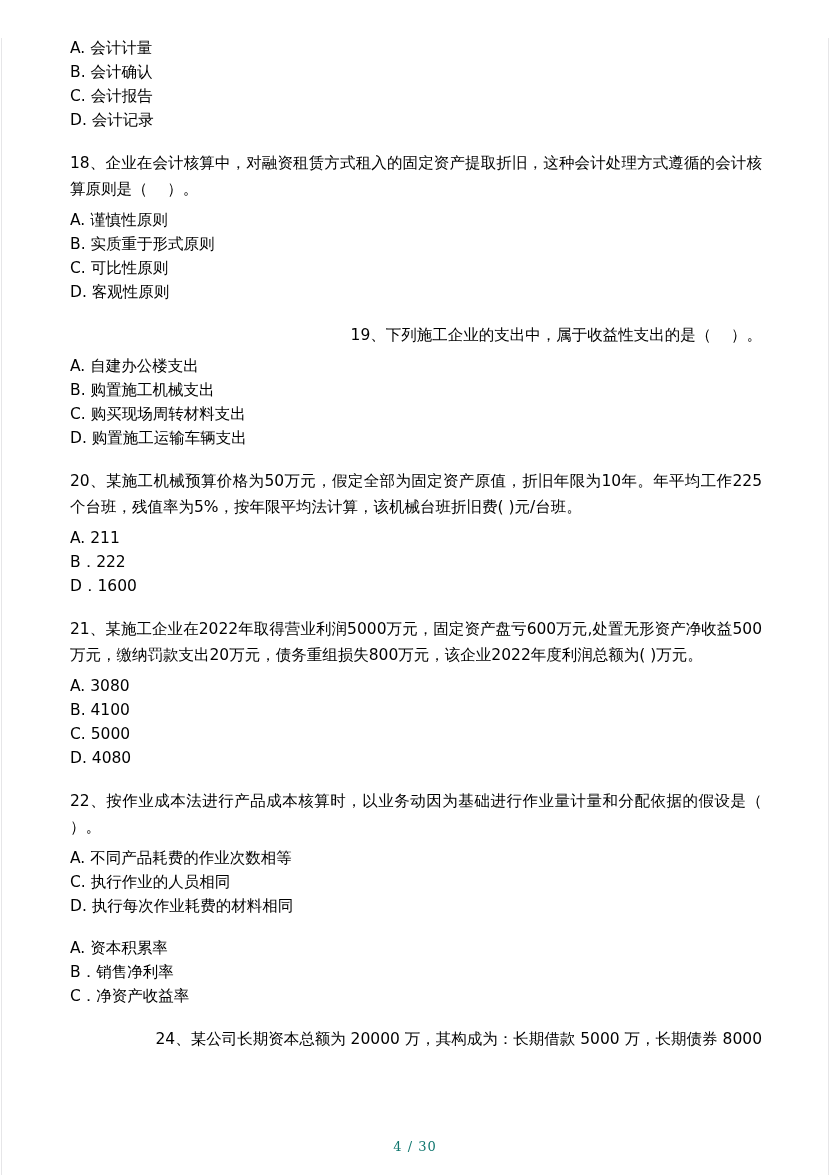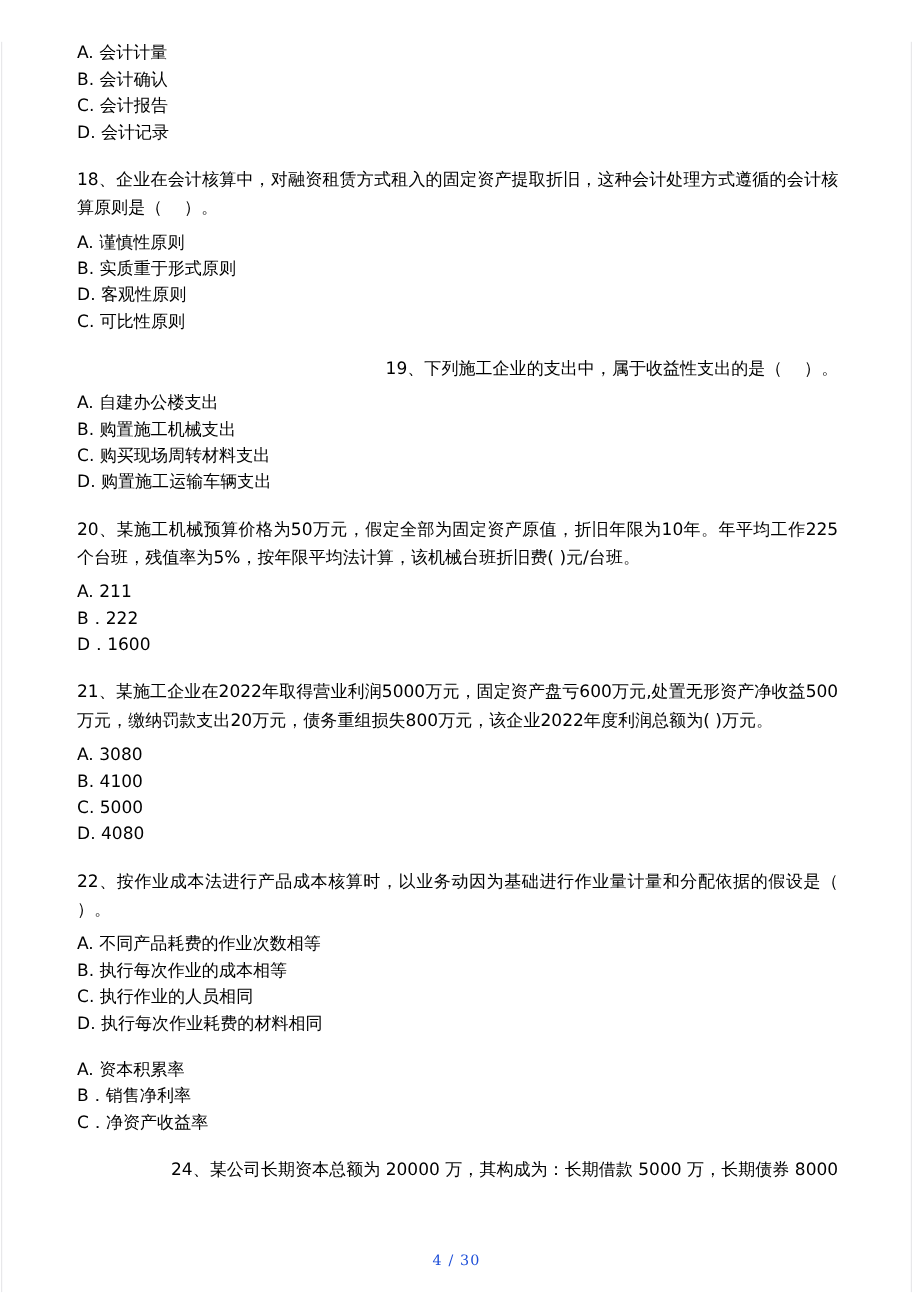--- a/index.html
+++ b/index.html
@@ -66,21 +66,21 @@
   }
 
   .footer {
     position: absolute;
     left: 0;
     right: 0;
     top: 1139px;
     text-align: center;
     font-family: "DejaVu Serif", "Liberation Serif", serif;
     font-size: 13px;
-    color: #1d4ed8;
+    color: #0f766e;
     letter-spacing: 1px;
   }
 </style>
 </head>
 <body>
 
 <div class="page">
   <div class="page-edge-left"></div>
   <div class="page-edge-right"></div>
 
@@ -93,22 +93,22 @@
         <li class="opt">C. 会计报告</li>
         <li class="opt">D. 会计记录</li>
       </ul>
     </div>
 
     <div class="qblock">
       <p class="stem">18、企业在会计核算中，对融资租赁方式租入的固定资产提取折旧，这种会计处理方式遵循的会计核算原则是（    ）。</p>
       <ul class="opts">
         <li class="opt">A. 谨慎性原则</li>
         <li class="opt">B. 实质重于形式原则</li>
+        <li class="opt">C. 可比性原则</li>
         <li class="opt">D. 客观性原则</li>
-        <li class="opt">C. 可比性原则</li>
       </ul>
     </div>
 
     <div class="qblock">
       <p class="stem nowrapjust">19、下列施工企业的支出中，属于收益性支出的是（    ）。</p>
       <ul class="opts">
         <li class="opt">A. 自建办公楼支出</li>
         <li class="opt">B. 购置施工机械支出</li>
         <li class="opt">C. 购买现场周转材料支出</li>
         <li class="opt">D. 购置施工运输车辆支出</li>
@@ -131,21 +131,20 @@
         <li class="opt">B. 4100</li>
         <li class="opt">C. 5000</li>
         <li class="opt">D. 4080</li>
       </ul>
     </div>
 
     <div class="qblock">
       <p class="stem">22、按作业成本法进行产品成本核算时，以业务动因为基础进行作业量计量和分配依据的假设是（    ）。</p>
       <ul class="opts">
         <li class="opt">A. 不同产品耗费的作业次数相等</li>
-        <li class="opt">B. 执行每次作业的成本相等</li>
         <li class="opt">C. 执行作业的人员相同</li>
         <li class="opt">D. 执行每次作业耗费的材料相同</li>
       </ul>
     </div>
 
     <div class="qblock">
       <ul class="opts">
         <li class="opt">A. 资本积累率</li>
         <li class="opt">B．销售净利率</li>
         <li class="opt">C．净资产收益率</li>

